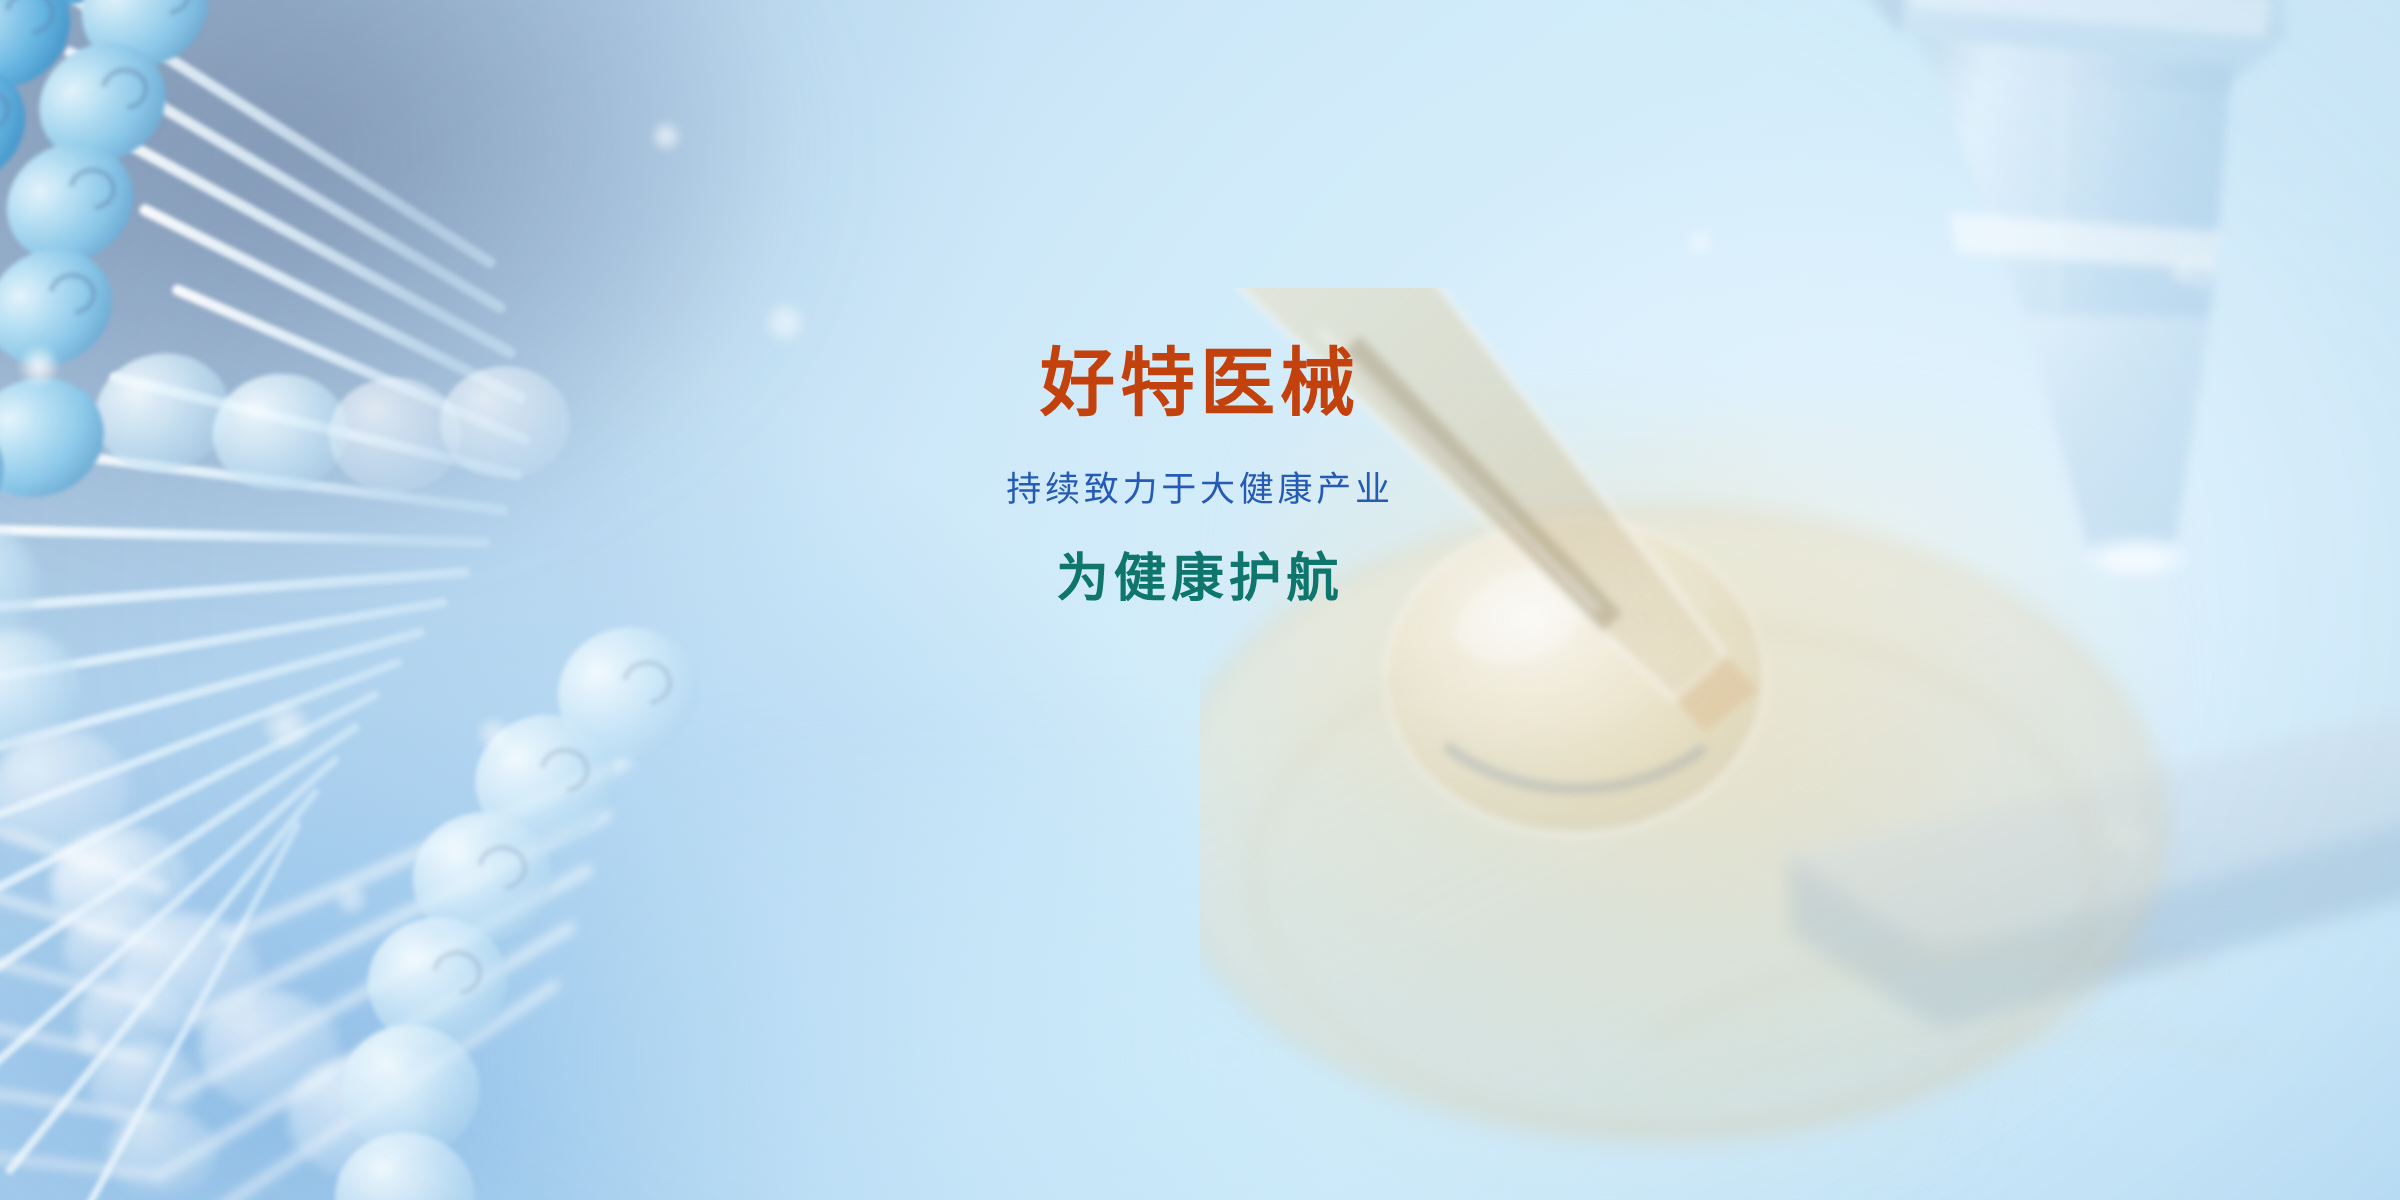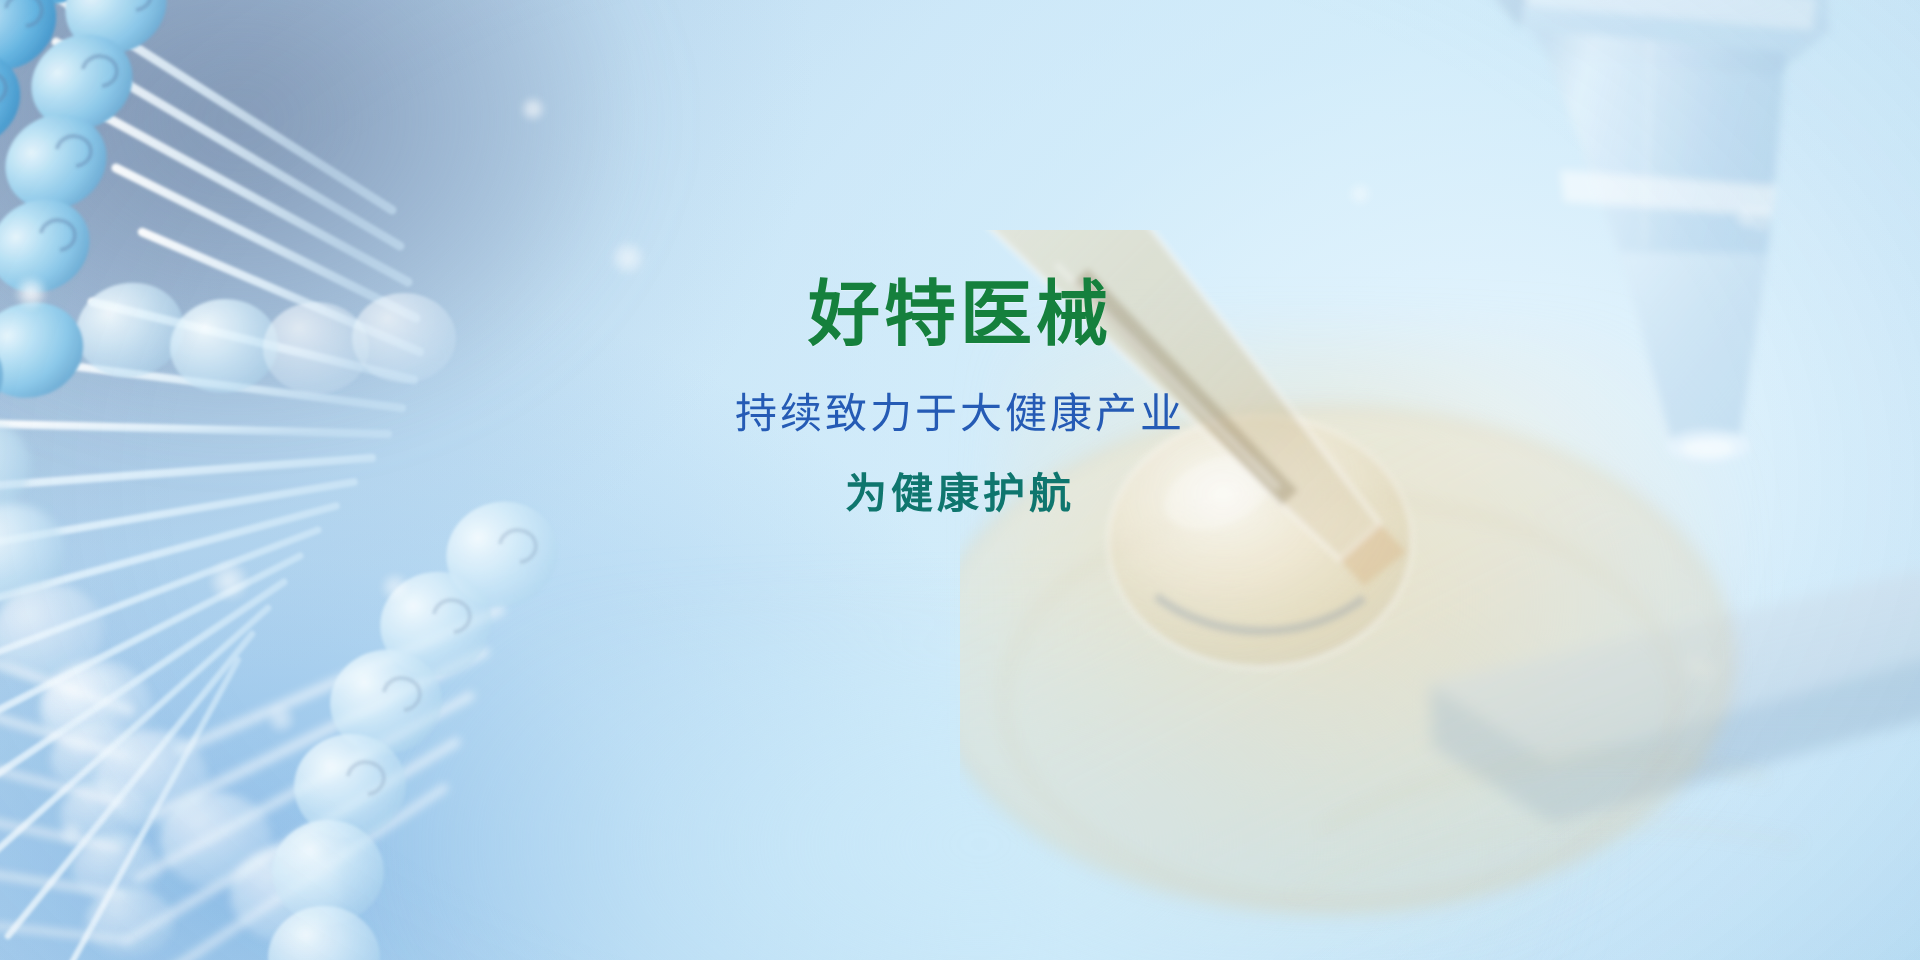--- a/index.html
+++ b/index.html
@@ -121,31 +121,31 @@
 
   
   .headline-block {
     position: absolute;
     left: 0; right: 0;
     top: 272px;
     text-align: center;
     z-index: 40;
   }
   .title-main {
-    font-size: 72px;
+    font-size: 60px;
     font-weight: 700;
     letter-spacing: 4px;
-    color: #15803d;
+    color: #c2410c;
     line-height: 1.18;
     margin: 0;
     text-shadow: 0 1px 1px rgba(255,255,255,0.35);
   }
   .title-sub {
     margin: 32px 0 0 0;
-    font-size: 42px;
+    font-size: 28px;
     font-weight: 400;
     letter-spacing: 3px;
     color: #255bb5;
     line-height: 1.2;
   }
   .title-slogan {
     margin: 30px 0 0 0;
     font-size: 42px;
     font-weight: 700;
     letter-spacing: 4px;

